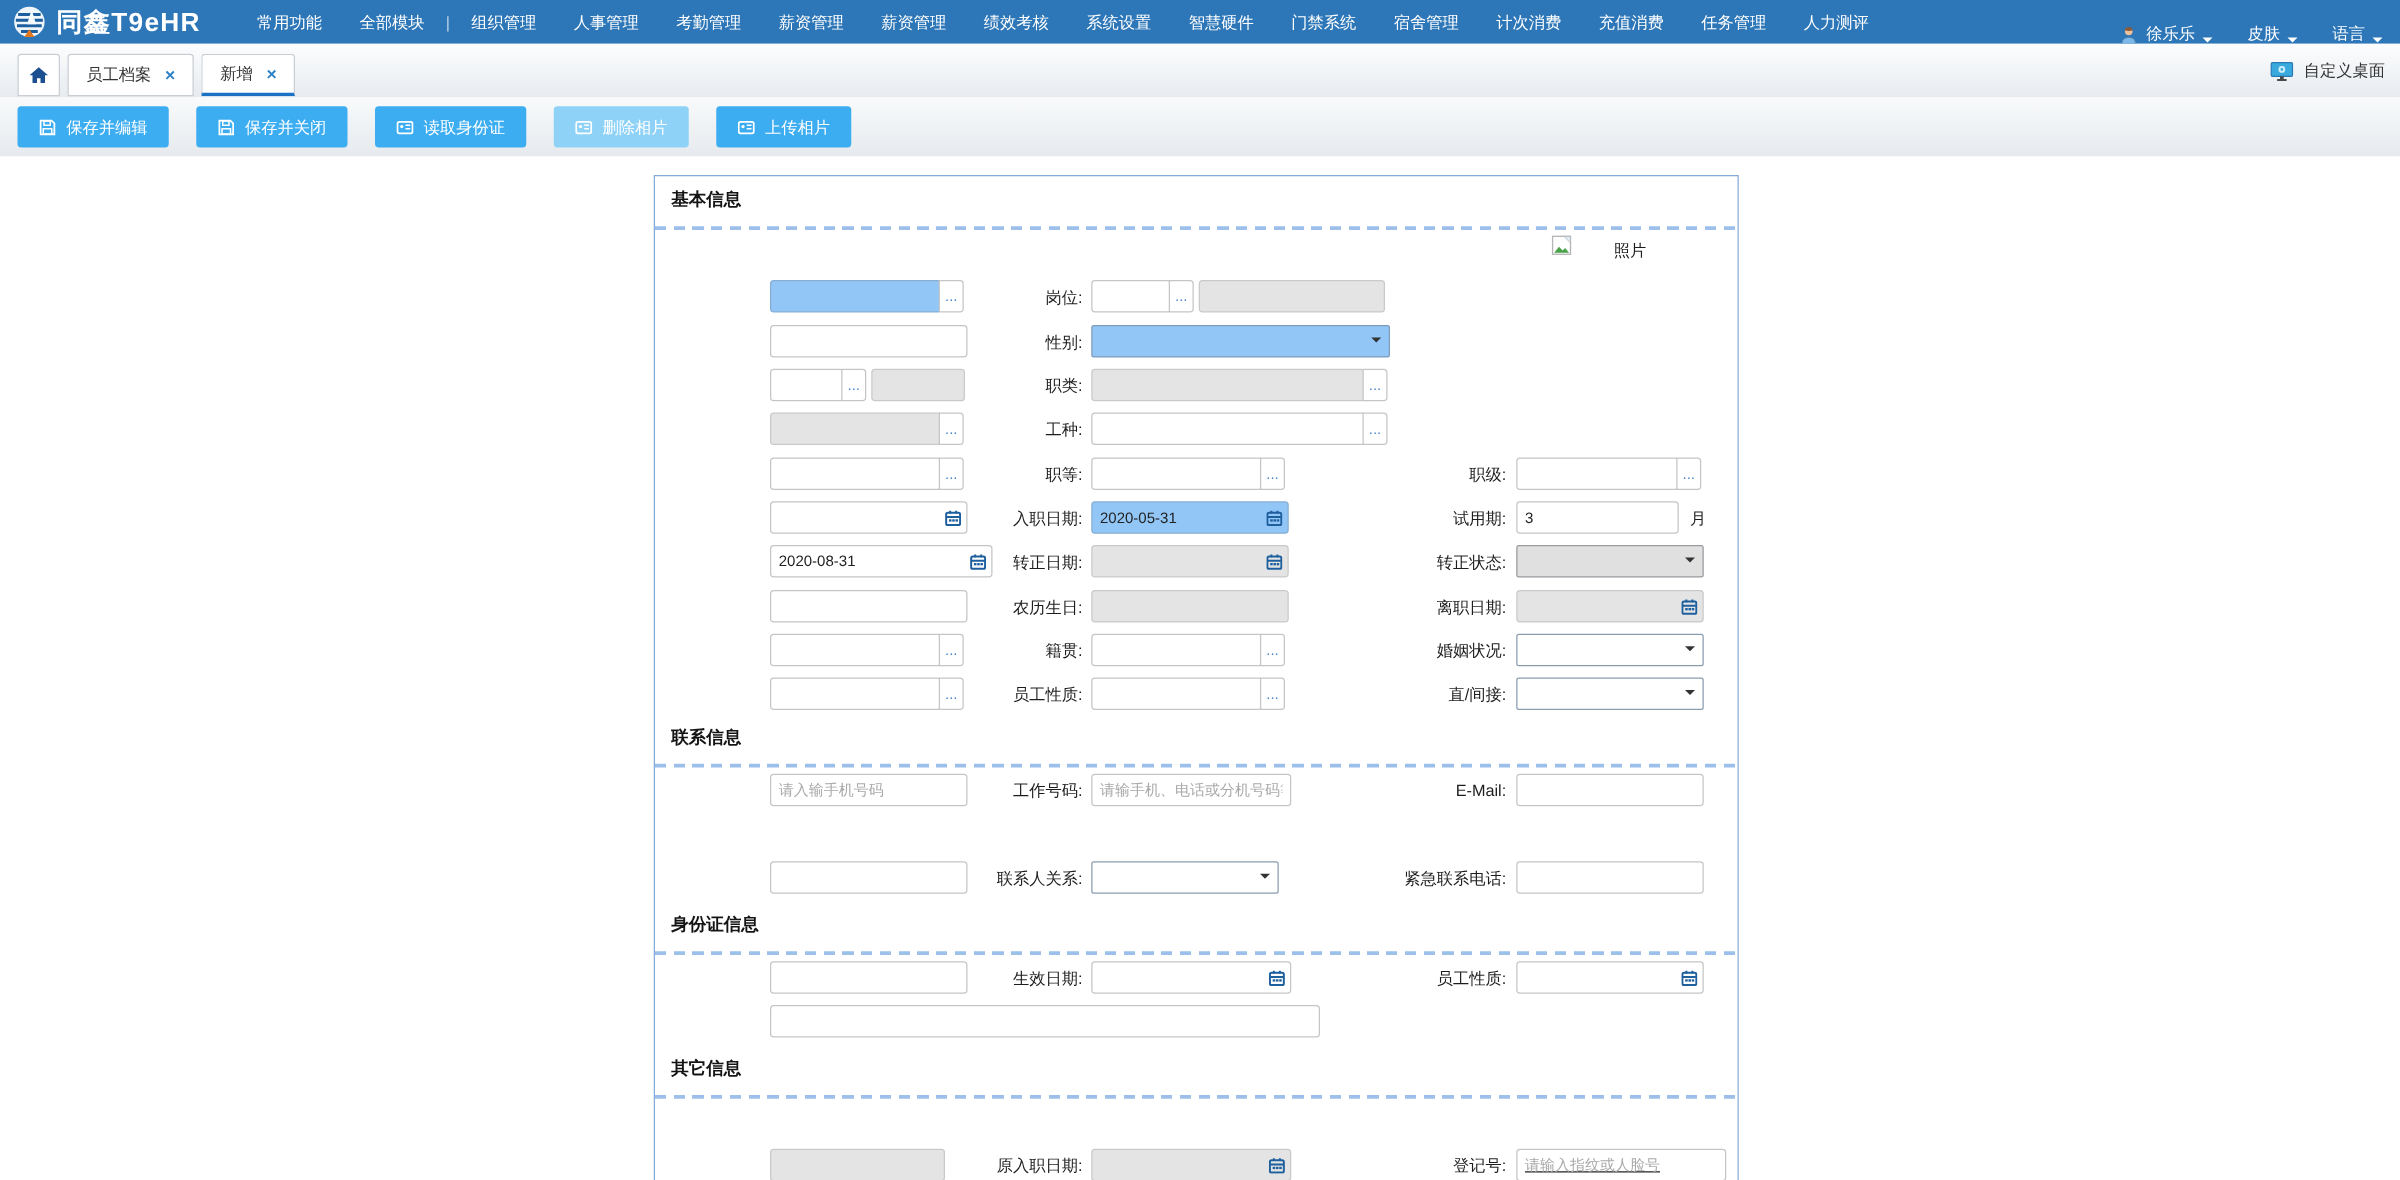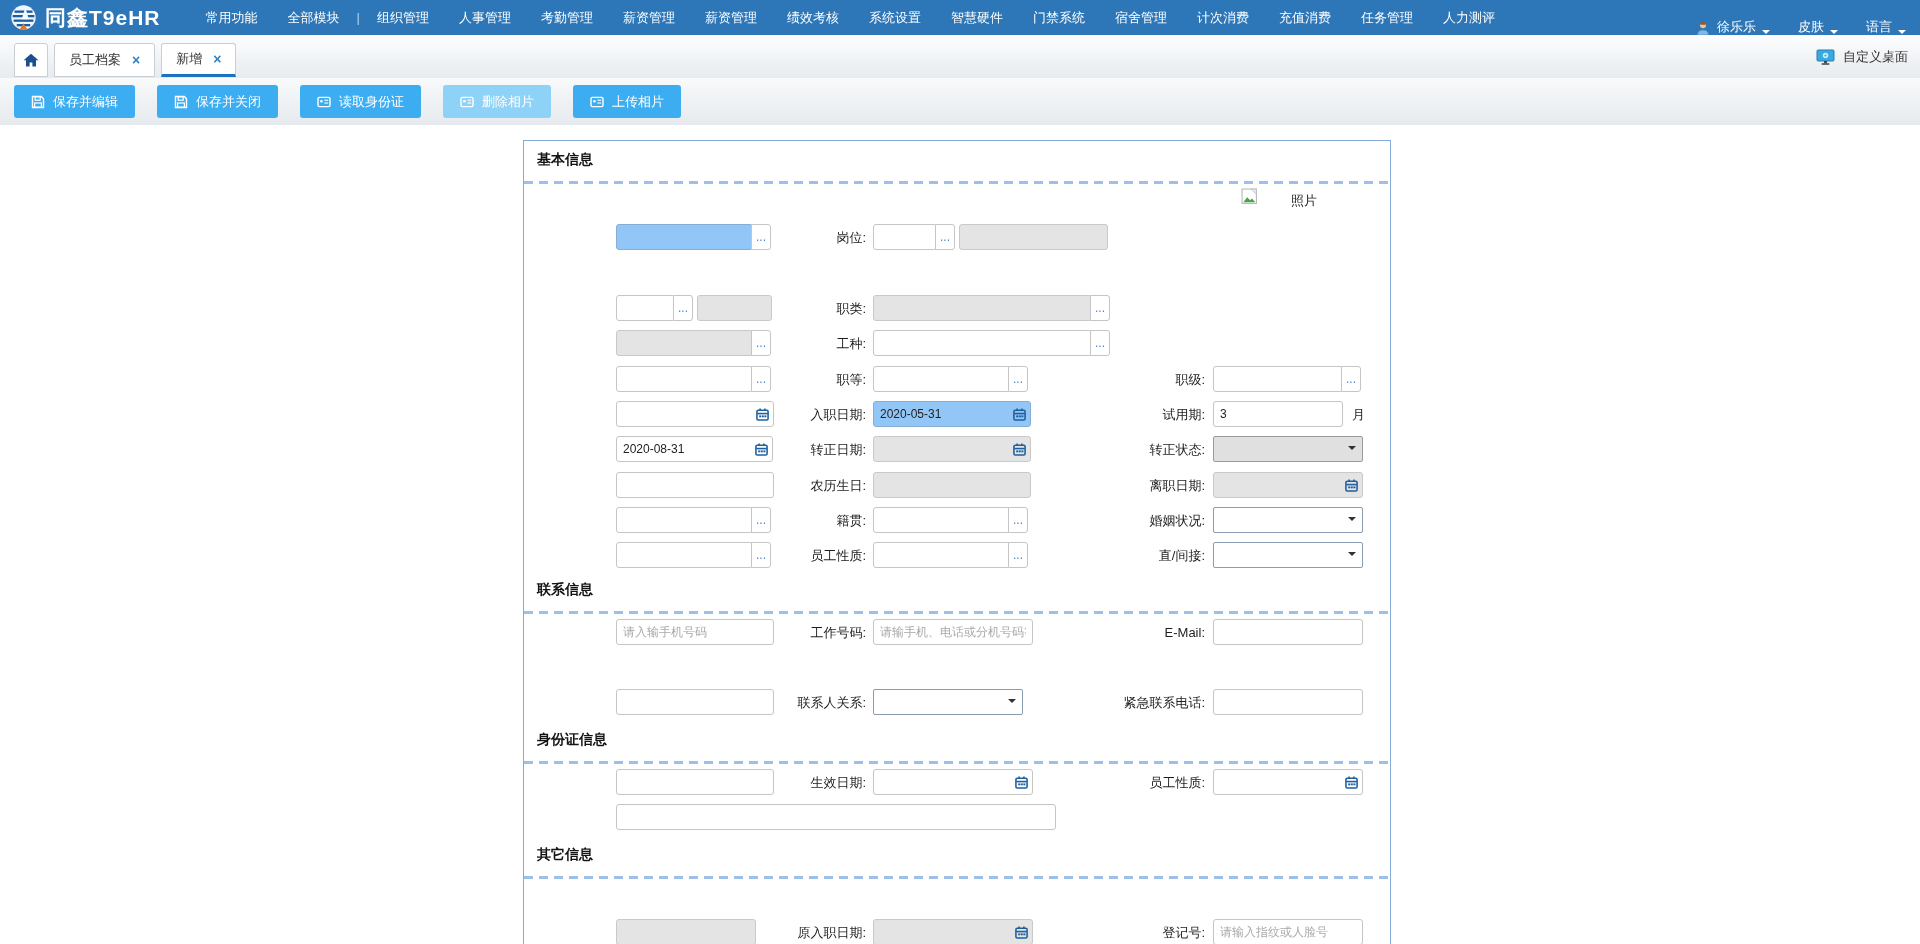--- a/index.html
+++ b/index.html
@@ -217,20 +217,32 @@
           <span class="dots">...</span>
         </span>
         <span class="flabel" style="left: 172px;">岗位:</span>
         <span class="fparts" style="left: 349px;">
           <input class="ipt norm" style="width: 64px;">
           <span class="dots">...</span>
           <span style="width: 4px; flex: 0 0 4px;"></span>
           <input class="ipt dis" style="width: 149px;">
         </span>
       </div>
+      <div class="row" style="top: 119px;">
+        <span class="flabel" style="left: 0px;">身份证号:</span>
+        <span class="fparts" style="left: 92px;">
+          <input class="ipt norm" style="width: 158px;">
+        </span>
+        <span class="flabel" style="left: 172px;">性别:</span>
+        <span class="fparts" style="left: 349px;">
+          <span class="sel req" style="width: 239px;">
+            <span class="arr"></span>
+          </span>
+        </span>
+      </div>
       <div class="row" style="top: 154px;">
         <span class="flabel" style="left: 0px;">职务:</span>
         <span class="fparts" style="left: 92px;">
           <input class="ipt norm" style="width: 59px;">
           <span class="dots">...</span>
           <span style="width: 4px; flex: 0 0 4px;"></span>
           <input class="ipt dis" style="width: 75px;">
         </span>
         <span class="flabel" style="left: 172px;">职类:</span>
         <span class="fparts" style="left: 349px;">
@@ -304,21 +316,21 @@
         </span>
         <span class="flabel" style="left: 511px;">试用期:</span>
         <span class="fparts" style="left: 689px;">
           <input class="ipt norm" value="3" style="width: 130px;">
           <span class="unit">月</span>
         </span>
       </div>
       <div class="row" style="top: 295px;">
         <span class="flabel" style="left: 0px;">预转正日期:</span>
         <span class="fparts" style="left: 92px;">
-          <span class="datewrap norm" style="width: 157px;">
+          <span class="datewrap norm" style="width: 178px;">
             <span>2020-08-31</span>
             <span class="cal">
               <svg width="13" height="13" viewBox="0 0 14 14">
                 <rect x="1" y="2.4" width="12" height="10.6" rx="1.4" fill="none" stroke="#1e5f9e" stroke-width="1.7"></rect>
                 <line x1="1.4" y1="6" x2="12.6" y2="6" stroke="#1e5f9e" stroke-width="1.7"></line>
                 <line x1="4.4" y1="0.6" x2="4.4" y2="3" stroke="#1e5f9e" stroke-width="1.7"></line>
                 <line x1="9.6" y1="0.6" x2="9.6" y2="3" stroke="#1e5f9e" stroke-width="1.7"></line>
                 <rect x="3.4" y="8" width="2.2" height="2" fill="#1e5f9e"></rect>
                 <rect x="6.2" y="8" width="2.2" height="2" fill="#1e5f9e"></rect>
                 <rect x="9" y="8" width="2.2" height="2" fill="#1e5f9e"></rect>
@@ -512,18 +524,18 @@
                 <line x1="9.6" y1="0.6" x2="9.6" y2="3" stroke="#1e5f9e" stroke-width="1.7"></line>
                 <rect x="3.4" y="8" width="2.2" height="2" fill="#1e5f9e"></rect>
                 <rect x="6.2" y="8" width="2.2" height="2" fill="#1e5f9e"></rect>
                 <rect x="9" y="8" width="2.2" height="2" fill="#1e5f9e"></rect>
               </svg>
             </span>
           </span>
         </span>
         <span class="flabel" style="left: 511px;">登记号:</span>
         <span class="fparts" style="left: 689px;">
-          <input class="ipt norm" placeholder="请输入指纹或人脸号" style="width: 150px;">
+          <input class="ipt norm" placeholder="请输入指纹或人脸号" style="width: 168px; text-decoration: underline;">
         </span>
       </div>
     </div>
 
 </div>
 
 </body></html>

